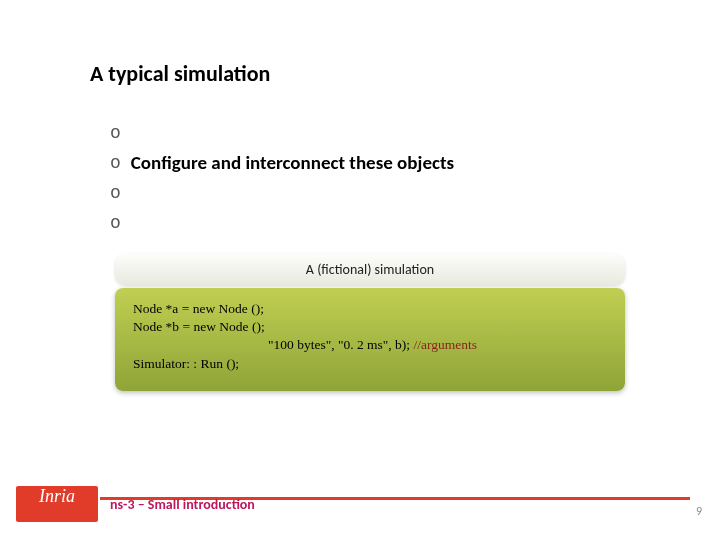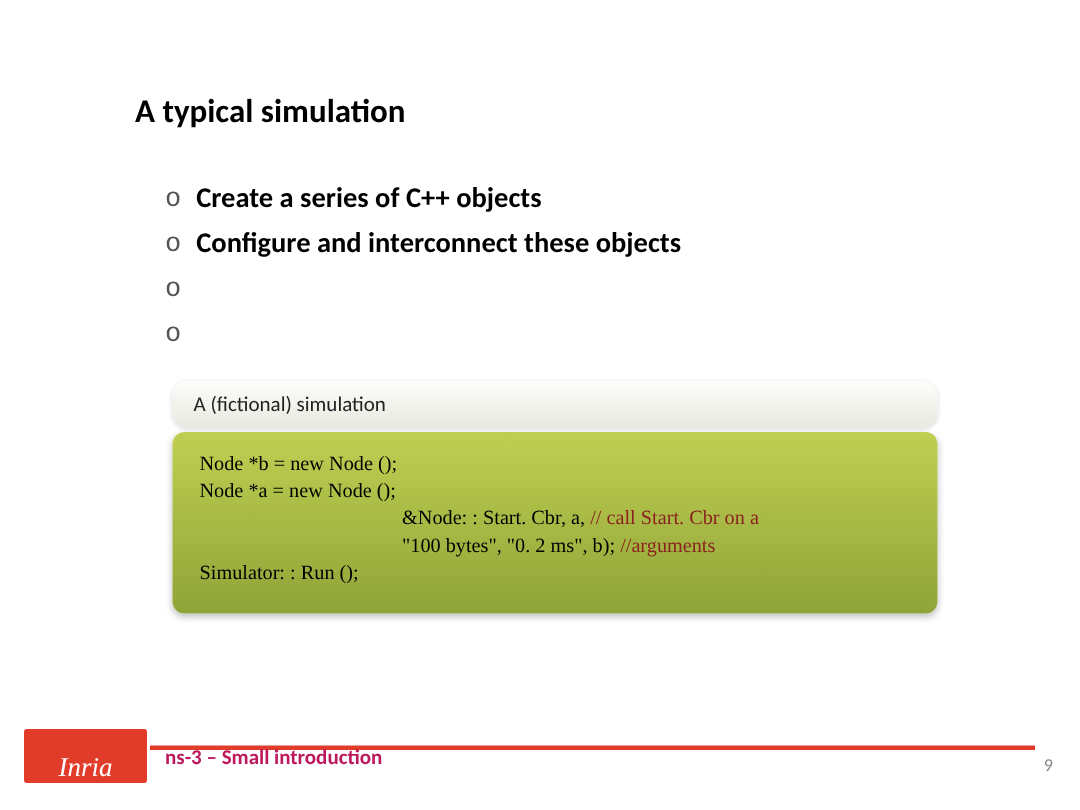--- a/index.html
+++ b/index.html
@@ -47,20 +47,21 @@
     position: absolute;
     top: 254px;
     left: 115px;
     width: 510px;
     background: linear-gradient(to bottom, #fdfdfb, #e8e9df);
     border-radius: 10px;
     padding: 7px 14px;
     font-size: 14px;
     color: #222;
     box-shadow: 0 1px 3px rgba(0,0,0,0.15);
+    text-align: center;
   }
   .code-box {
     position: absolute;
     top: 288px;
     left: 115px;
     width: 510px;
     background: linear-gradient(to bottom, #c0cf52, #8fa438);
     border-radius: 8px;
     padding: 12px 18px 18px 18px;
     box-shadow: 0 2px 5px rgba(0,0,0,0.25);
@@ -78,21 +79,21 @@
     right: 0;
     display: flex;
     align-items: center;
   }
   .logo {
     width: 82px;
     height: 36px;
     background: #e13b2a;
     margin-left: 16px;
     display: flex;
-    align-items: flex-end;
+    align-items: flex-start;
     justify-content: center;
     color: #fff;
     font-style: italic;
     font-family: Georgia, serif;
     font-size: 18px;
     border-radius: 2px;
     position: relative;
   }
   .red-line {
     position: absolute;
@@ -117,40 +118,38 @@
   }
 </style>
 </head>
 <body>
 
 <div class="slide-title">A typical simulation</div>
 
 <div class="bullets">
   <div class="bullet-row">
     <span class="bullet-marker">o</span>
-    <span class="bullet-text">Create a series of C++ objects</span>
   </div>
   <div class="bullet-row">
     <span class="bullet-marker">o</span>
     <span class="bullet-text">Configure and interconnect these objects</span>
   </div>
   <div class="bullet-row">
     <span class="bullet-marker">o</span>
   </div>
   <div class="bullet-row">
     <span class="bullet-marker">o</span>
   </div>
 </div>
 
 <div class="subtitle-pill">A (fictional) simulation</div>
 
 <div class="code-box">
+  <div class="line">Node *a = new Node ();</div>
   <div class="line">Node *b = new Node ();</div>
-  <div class="line">Node *a = new Node ();</div>
-  <div class="line"><span>                                        &amp;Node: : Start. Cbr, a, </span><span class="cmt">// call Start. Cbr on a</span></div>
   <div class="line"><span>                                        "100 bytes", "0. 2 ms", b); </span><span class="cmt">//arguments</span></div>
   <div class="line">Simulator: : Run ();</div>
 </div>
 
 <div class="red-line"></div>
 
 <div class="footer">
   <div class="logo">
       <span>Inria</span>
     </div>

